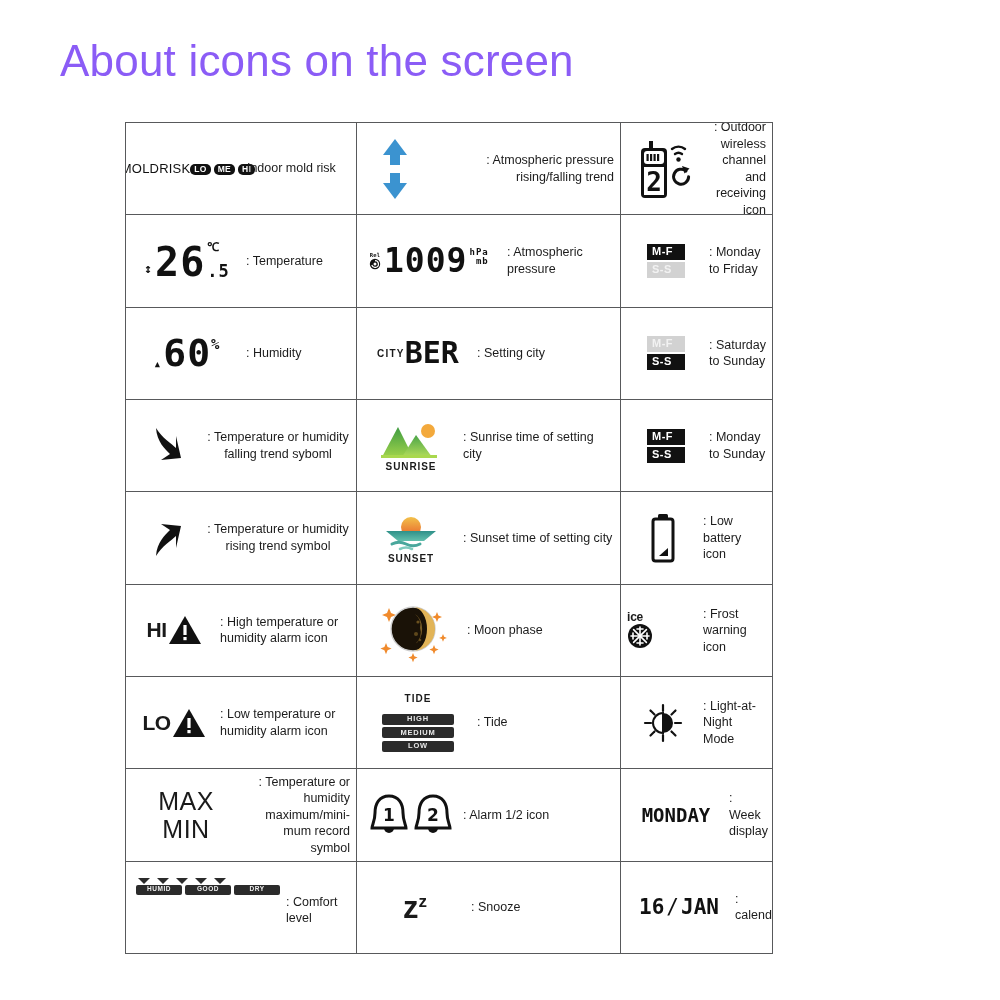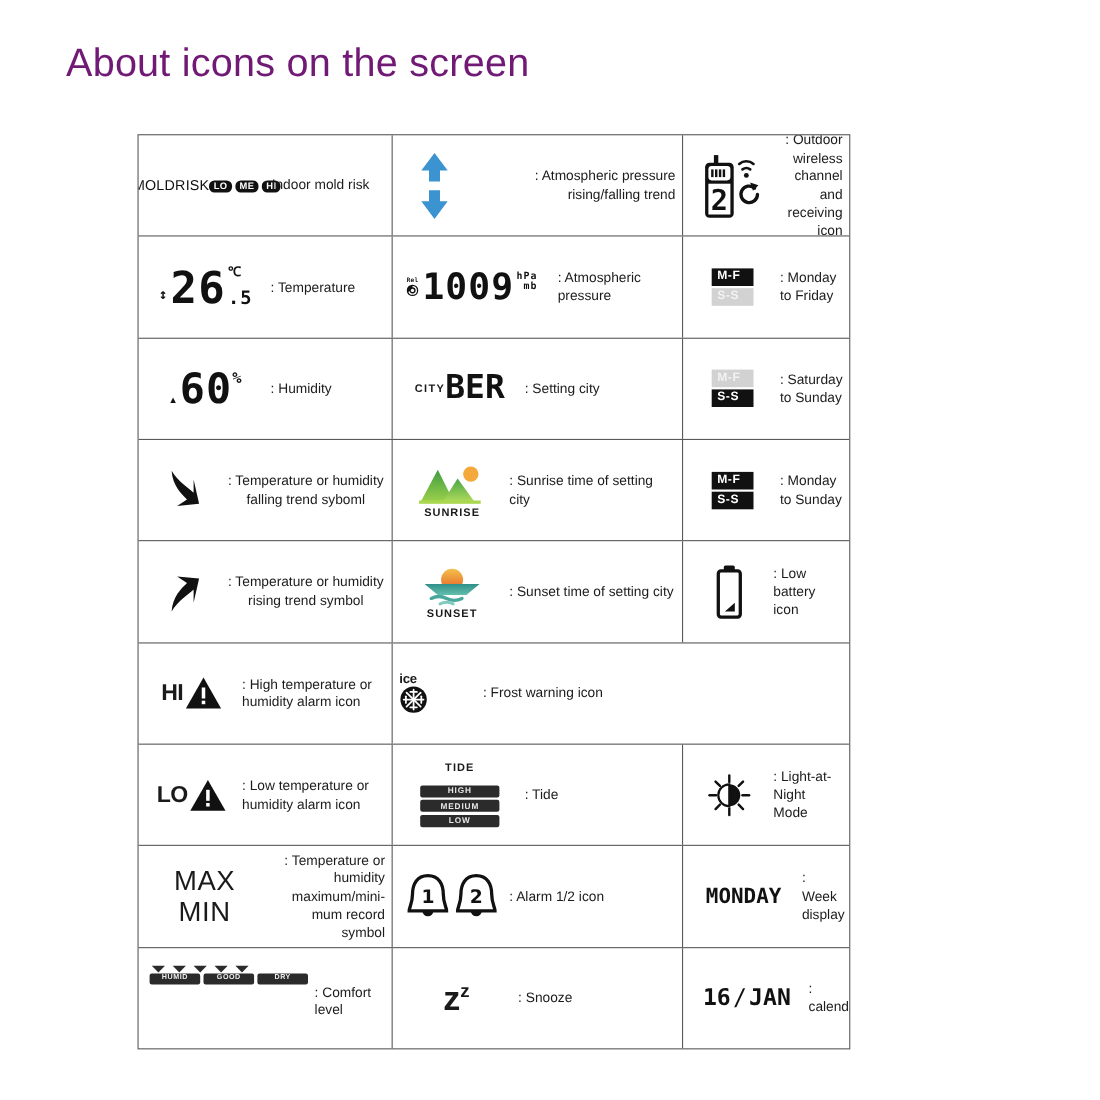--- a/index.html
+++ b/index.html
@@ -8,24 +8,24 @@
     width:1000px; height:1000px;
     background:#ffffff;
     font-family:"Liberation Sans", sans-serif;
     color:#1a1a1a;
     overflow:hidden;
   }
 
   .page-title{
     position:absolute;
     left:60px; top:36px;
-    font-size:36px;
+    font-size:44px;
     font-weight:400;
     letter-spacing:0.2px;
-    color:#701a75;
+    color:#8b5cf6;
     font-family:"Liberation Sans", sans-serif;
   }
 
   .legend-table{
     position:absolute;
     left:125px; top:122px;
     width:648px; height:832px;
     border:1.5px solid #58595b;
     display:flex;
     flex-direction:column;
@@ -401,20 +401,41 @@
         <span class="hl-txt">HI</span>
         <svg width="34" height="30" viewBox="0 0 34 30" aria-hidden="true">
           <path d="M17 1 L33 29 L1 29 Z" fill="#111"></path>
           <rect x="15.4" y="10" width="3.2" height="10" fill="#fff"></rect>
           <rect x="15.4" y="22" width="3.2" height="3.2" fill="#fff"></rect>
         </svg>
       </div>
       <div class="desc">: High temperature or humidity alarm icon</div>
     </div>
 
+    <div class="cell c2">
+      <div class="icon-box simple-ic" style="width:100px">
+        <svg width="76" height="68" viewBox="0 0 76 68" aria-hidden="true">
+          <g fill="#f08a2c">
+            <path d="M14 12 l2 5 l5 2 l-5 2 l-2 5 l-2 -5 l-5 -2 l5 -2 z"></path>
+            <path d="M62 16 l1.4 3.6 l3.6 1.4 l-3.6 1.4 l-1.4 3.6 l-1.4 -3.6 l-3.6 -1.4 l3.6 -1.4 z"></path>
+            <path d="M11 47 l1.6 4 l4 1.6 l-4 1.6 l-1.6 4 l-1.6 -4 l-4 -1.6 l4 -1.6 z"></path>
+            <path d="M59 49 l1.3 3.3 l3.3 1.3 l-3.3 1.3 l-1.3 3.3 l-1.3 -3.3 l-3.3 -1.3 l3.3 -1.3 z"></path>
+            <path d="M38 57 l1.3 3.3 l3.3 1.3 l-3.3 1.3 l-1.3 3.3 l-1.3 -3.3 l-3.3 -1.3 l3.3 -1.3 z"></path>
+            <path d="M68 38 l1.1 2.8 l2.8 1.1 l-2.8 1.1 l-1.1 2.8 l-1.1 -2.8 l-2.8 -1.1 l2.8 -1.1 z"></path>
+          </g>
+          <circle cx="38" cy="33" r="22" fill="#1a1207" stroke="#cfcfcf" stroke-width="1.4"></circle>
+          <path d="M38 11 a22 22 0 0 1 0 44 a14 22 0 0 0 0 -44 Z" fill="#e2b457"></path>
+          <path d="M40 18 a17 15 0 0 1 5 14 a17 15 0 0 1 -5 16 a11 16 0 0 0 0 -30 Z" fill="#c79a42" opacity="0.55"></path>
+          <circle cx="43" cy="26" r="1.6" fill="#8e6c2a" opacity="0.7"></circle>
+          <circle cx="41" cy="38" r="2" fill="#8e6c2a" opacity="0.6"></circle>
+          <circle cx="45" cy="44" r="1.3" fill="#8e6c2a" opacity="0.6"></circle>
+        </svg>
+      </div>
+      <div class="desc">: Moon phase</div>
+    </div>
 
     <div class="cell c3">
       <div class="icon-box ice-blk">
         <span class="ice-lbl">ice</span>
         <svg width="26" height="26" viewBox="0 0 26 26" aria-hidden="true">
           <circle cx="13" cy="13" r="12" fill="#111"></circle>
           <g stroke="#fff" stroke-width="1.6" stroke-linecap="round">
             <line x1="13" y1="4" x2="13" y2="22"></line>
             <line x1="4" y1="13" x2="22" y2="13"></line>
             <line x1="6.6" y1="6.6" x2="19.4" y2="19.4"></line>

